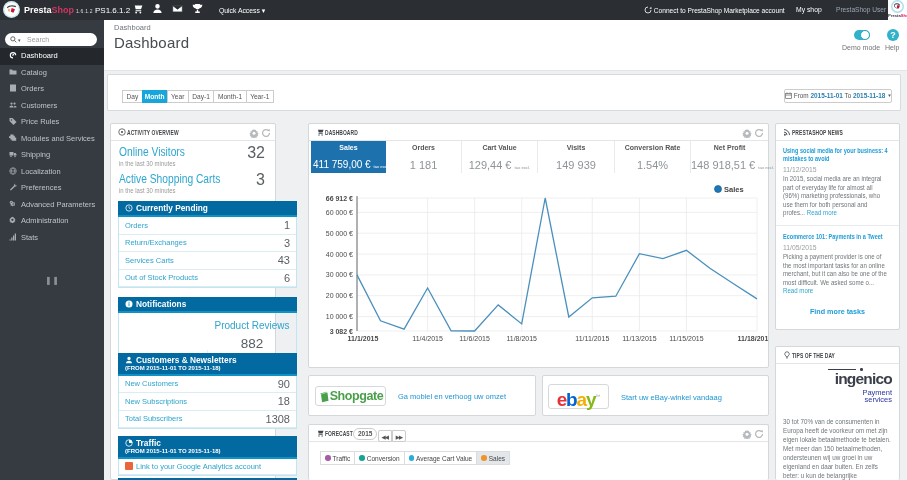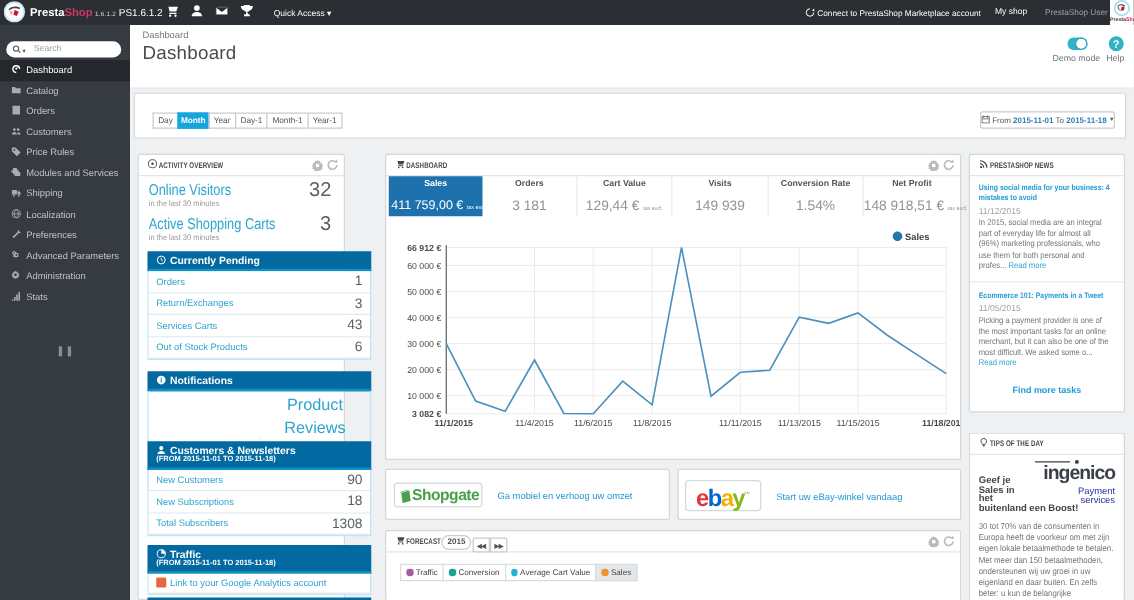--- a/index.html
+++ b/index.html
@@ -281,21 +281,21 @@
     <div class="bluehead"><svg width="8" height="8" viewBox="0 0 16 16" style="vertical-align:-1px; margin-right:3px;">
           <circle cx="8" cy="8" r="7" fill="#fff"></circle>
           <path fill="#16a3d7" d="M7 6.5h2V12H7zm0-3h2v2H7z"></path>
         </svg>Notifications</div>
     <div class="bluelist" style="display:flex;">
       <div style="flex:1; border-right:1px solid #e8eef1; text-align:center; padding:2px 0 3px;margin-top:37px;">
         <a style="color:#2ea4cd; font-size:7.5px;">New Messages</a>
         <div style="font-size:13.5px; color:#595f63; margin-top:3px;">144</div>
       </div>
       <div style="flex:1; text-align:center; padding:2px 0 3px;">
-        <a style="color:#2ea4cd; font-size:13px;">Product Reviews</a>
+        <a style="color:#2ea4cd; font-size:10px;">Product Reviews</a>
         <div style="font-size:13.5px; color:#595f63; margin-top:3px;">882</div>
       </div>
     </div>
   </div>
 
   <div style="position:absolute; left:7px; top:229px; width:179px;">
     <div class="bluehead"><svg width="8" height="8" viewBox="0 0 16 16" style="vertical-align:-1px; margin-right:3px;">
           <path fill="#fff" d="M8 1.6a3.3 3.3 0 110 6.6 3.3 3.3 0 010-6.6zM2 14.5c0-3.2 2.7-5 6-5s6 1.8 6 5z"></path>
         </svg>Customers &amp; Newsletters
       <span class="sub">(FROM 2015-11-01 TO 2015-11-18)</span>
@@ -343,21 +343,21 @@
           <path fill="none" stroke="#b6babd" stroke-width="2" d="M13.5 8a5.5 5.5 0 11-1.6-3.9"></path>
           <path fill="#b6babd" d="M13.8 1l.5 4.5-4.3-1z"></path>
         </svg></span>
   </div>
   <div class="kpi sel" style="left:2px; width:75px;">
     <div class="klabel">Sales</div>
     <div class="kval" style="text-align:left; padding-left:2px; font-size:10px;">411 759,00 € <span class="tax">tax excl.</span></div>
   </div>
   <div class="kpi" style="left:77px; width:76px;">
     <div class="klabel">Orders</div>
-    <div class="kval">3 181</div>
+    <div class="kval">1 181</div>
   </div>
   <div class="kpi" style="left:153px; width:76px;">
     <div class="klabel">Cart Value</div>
     <div class="kval">129,44 € <span class="tax">tax excl.</span></div>
   </div>
   <div class="kpi" style="left:229px; width:77px;">
     <div class="klabel">Visits</div>
     <div class="kval">149 939</div>
   </div>
   <div class="kpi" style="left:306px; width:76px;">
@@ -477,16 +477,15 @@
 <div class="panel" id="tips">
   <div class="phead"><svg class="pico" width="8" height="8" viewBox="0 0 16 16">
         <path fill="none" stroke="#41464b" stroke-width="1.5" d="M8 1.5a4.5 4.5 0 012.5 8.2c-.6.4-.8 1-.8 1.8H6.3c0-.8-.2-1.4-.8-1.8A4.5 4.5 0 018 1.5z"></path>
         <path fill="#41464b" d="M6.3 12.5h3.4v1H6.3zm.6 1.7h2.2v1H6.9z"></path>
       </svg><span class="plbl">TIPS OF THE DAY</span></div>
   <div class="content" style="position:relative; height:110px;">
     <div style="position:absolute; right:7px; top:7px; width:74px; text-align:right;">
       <div style="font-size:15.5px; font-weight:bold; color:#3b3f4a; letter-spacing:-0.8px; line-height:1; position:relative;"><span style="position:absolute; left:10px; top:-2px; width:28px; border-top:1.5px solid #3b3f4a;"></span><span style="position:absolute; left:42px; top:-3px; width:2.5px; height:2.5px; background:#3b3f4a; border-radius:50%;"></span>ingenico</div>
       <div style="font-size:7.5px; font-weight:normal; color:#2a35a0; line-height:1.0; margin-top:2px;">Payment<br>services</div>
     </div>
-    <div style="position:absolute; left:7px; top:16px; font-size:7.6px; font-weight:bold; color:#444; line-height:7.7px;">Geef je<br>Sales in<br>het<br>buitenland een Boost!</div>
     <div style="position:absolute; left:7px; top:54px; font-size:6.9px; color:#6f767b; line-height:1.3; width:122px; transform:scaleX(0.91); transform-origin:0 0;">30 tot 70% van de consumenten in Europa heeft de voorkeur om met zijn eigen lokale betaalmethode te betalen. Met meer dan 150 betaalmethoden, ondersteunen wij uw groei in uw eigenland en daar buiten. En zelfs beter: u kun de belangrijke betaalmethoden activeren met een...</div>
   </div>
 </div>
 
 </body></html>

